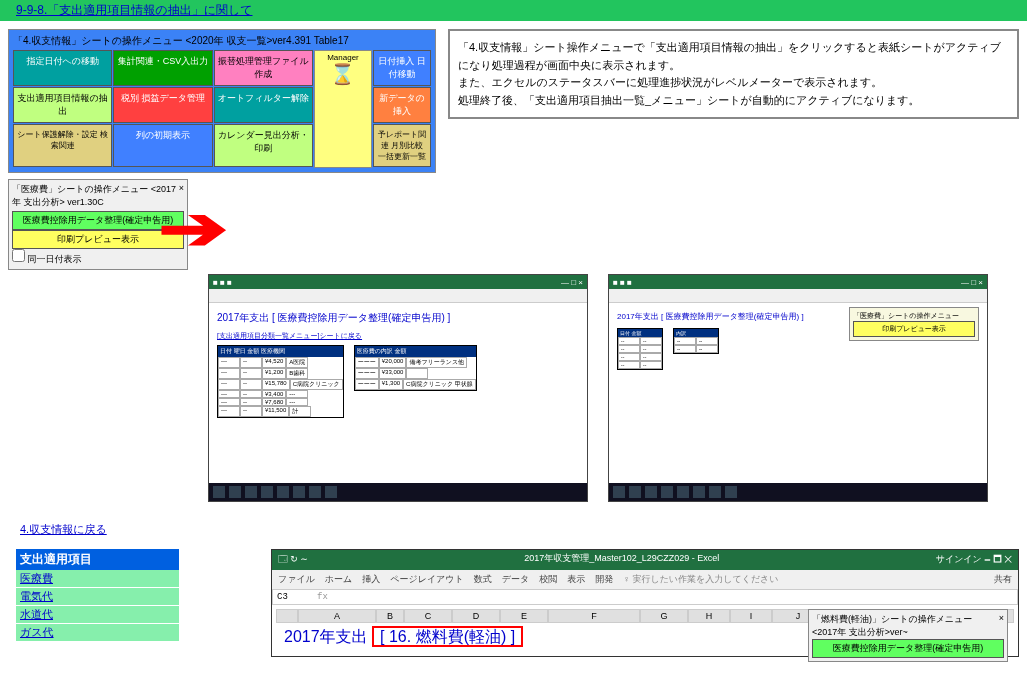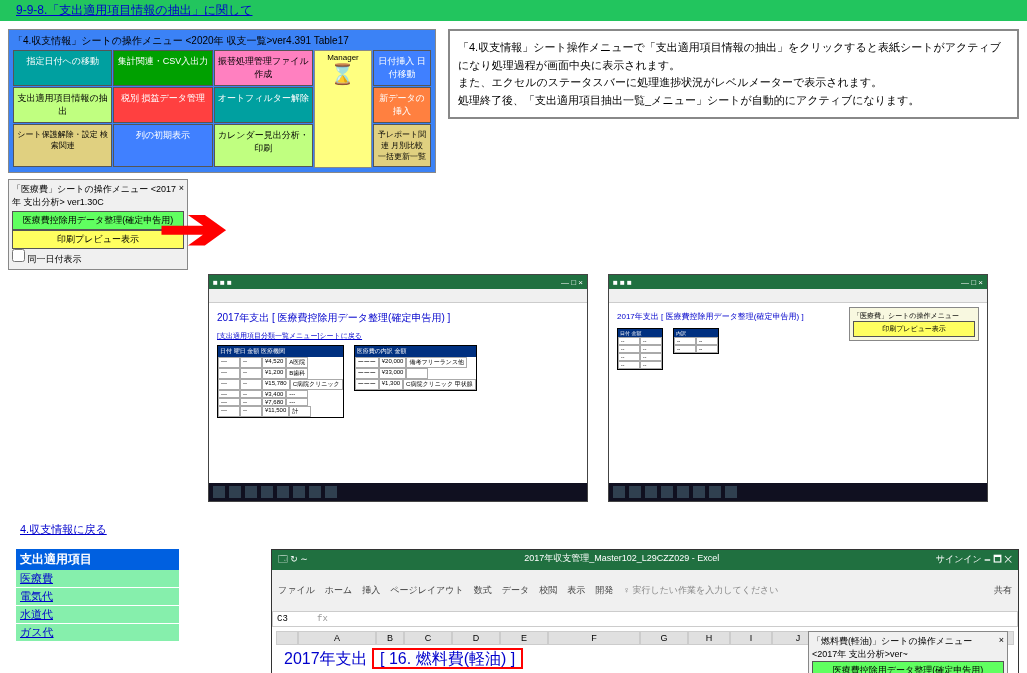--- a/index.html
+++ b/index.html
@@ -45,21 +45,21 @@
 .arrow-red { position:absolute; font-size:60px; color:#ff0000; font-weight:bold; transform:scaleX(1.4); line-height:0; }
 .link-back { margin:20px 0 8px 12px; display:inline-block; }
 .link-back a { color:#0000cc; text-decoration:underline; }
 .bottom-row { display:flex; gap:12px; align-items:flex-start; margin-top:4px; }
 .item-list { width:165px; margin-left:8px; }
 .item-list-h { background:#0060e0; color:#fff; font-size:12px; font-weight:bold; padding:2px 4px; }
 .item-list-row { background:#86efac; border-bottom:1px solid #fff; font-size:11px; padding:1px 4px; }
 .item-list-row a { color:#0000cc; text-decoration:underline; }
 .big-excel { flex:1; border:1px solid #333; background:#fff; }
 .excel-ribbon { background:#207040; color:#fff; font-size:9px; padding:2px 6px; display:flex; justify-content:space-between; }
-.ribbon-tabs { display:flex; gap:10px; background:#f0f0f0; padding:14px 6px; font-size:9px; color:#444; }
+.ribbon-tabs { display:flex; gap:10px; background:#f0f0f0; padding:3px 6px; font-size:9px; color:#444; }
 .formula-bar { display:flex; background:#fff; border:1px solid #ccc; font-size:9px; padding:2px 4px;font-family:Liberation Mono, monospace; }
 .sheet-area { background:#fff; padding:4px; position:relative; }
 .col-headers { display:flex; background:#e0e0e0; font-size:9px; }
 .col-headers div { border:1px solid #ccc; text-align:center; padding:1px 0; }
 .sheet-title { color:#0000cc; font-size:16px; margin:4px 8px; }
 .sheet-title .boxed { border:2px solid #ff0000; padding:0 6px; }
 .floating-menu { position:absolute; right:10px; top:4px; border:1px solid #888; background:#f0f0f0; padding:3px; width:200px; font-size:9px; }
 </style>
 </head>
 <body>

